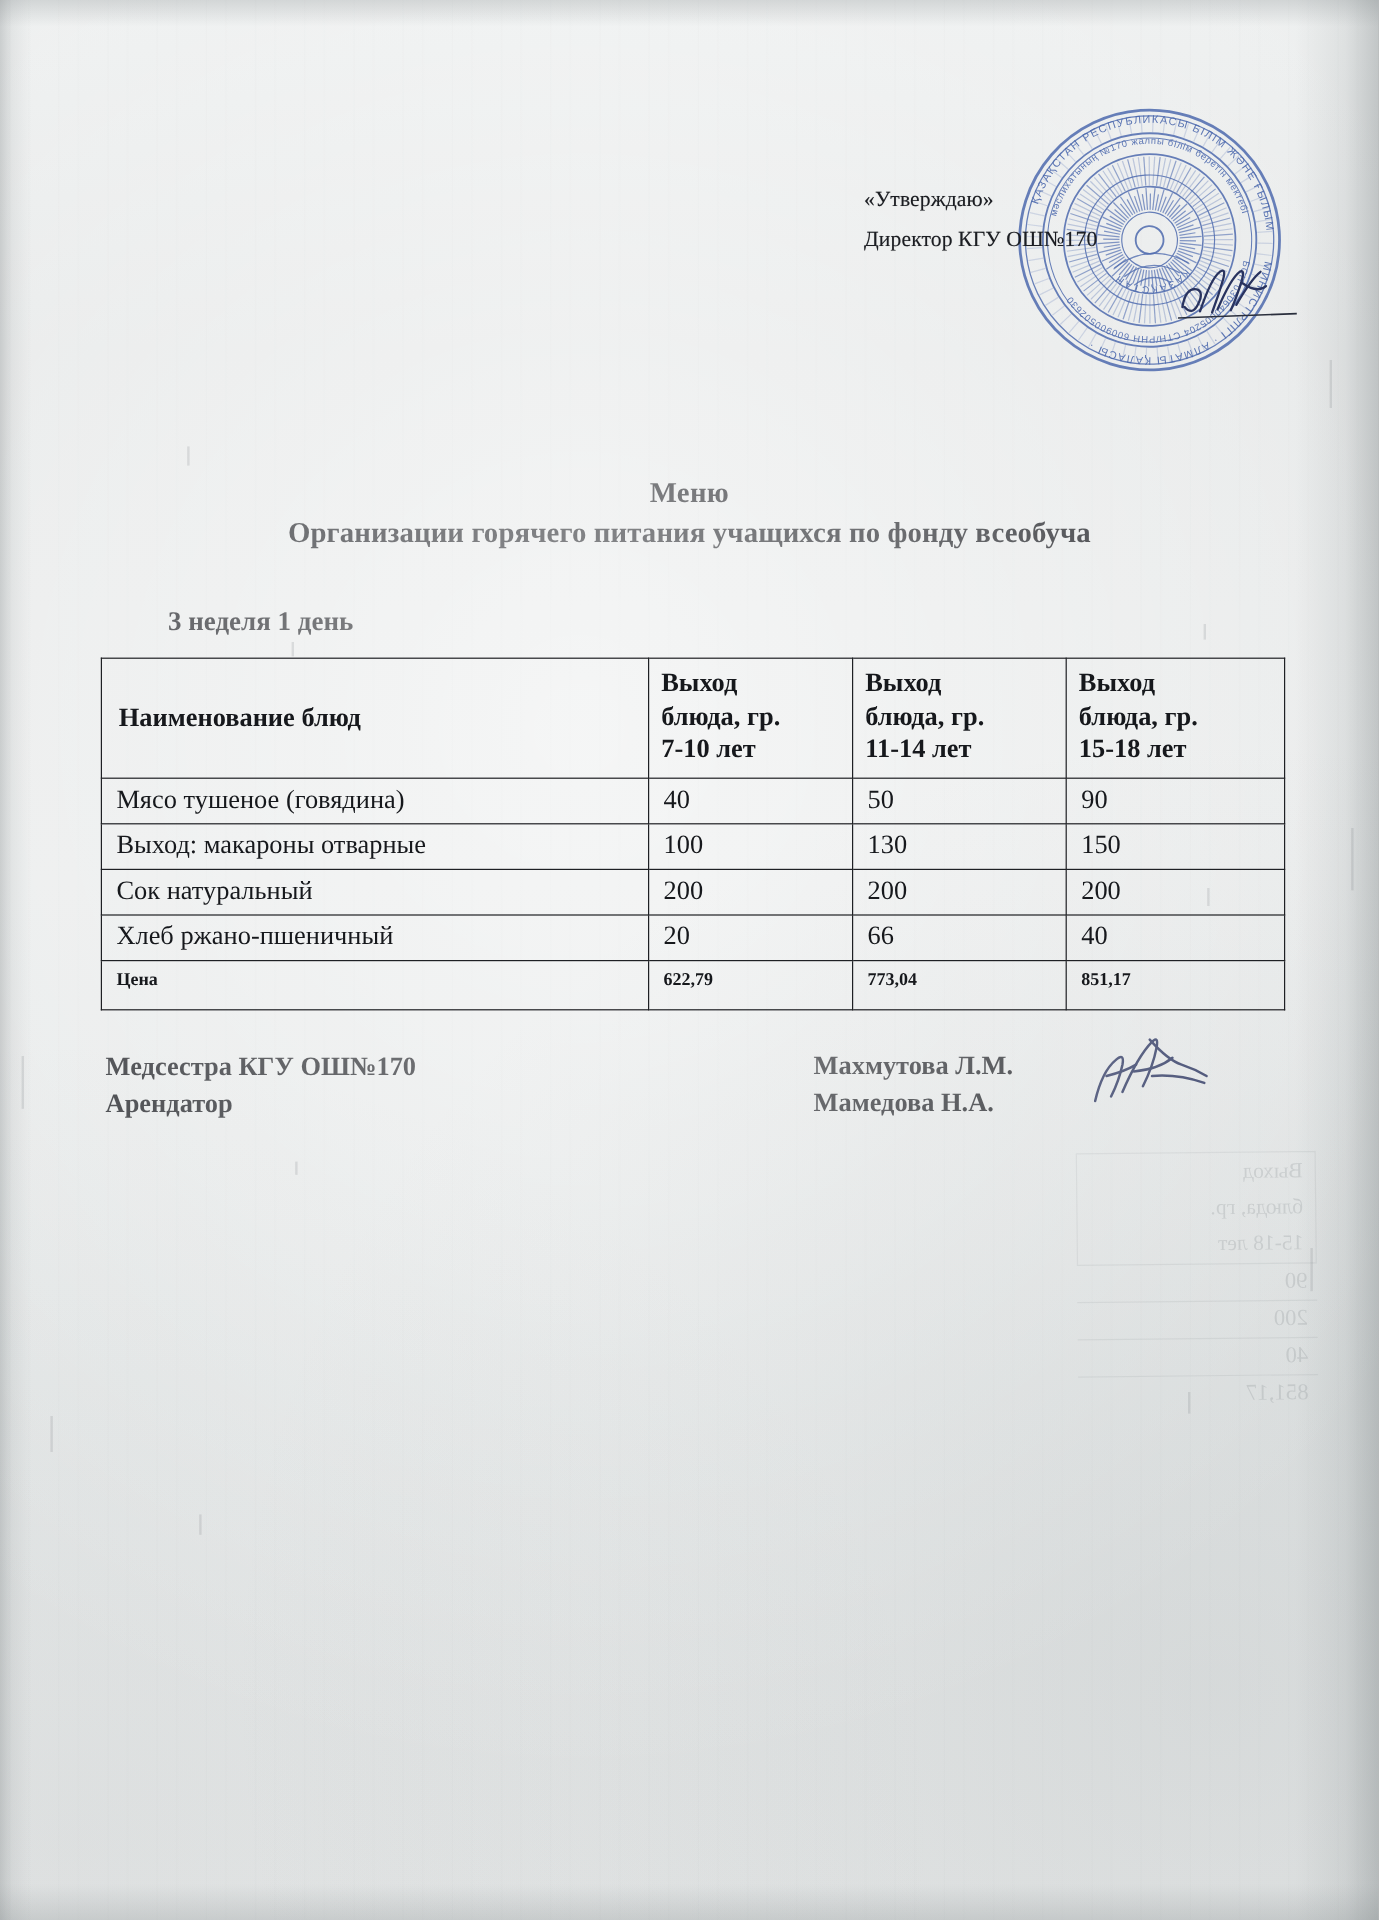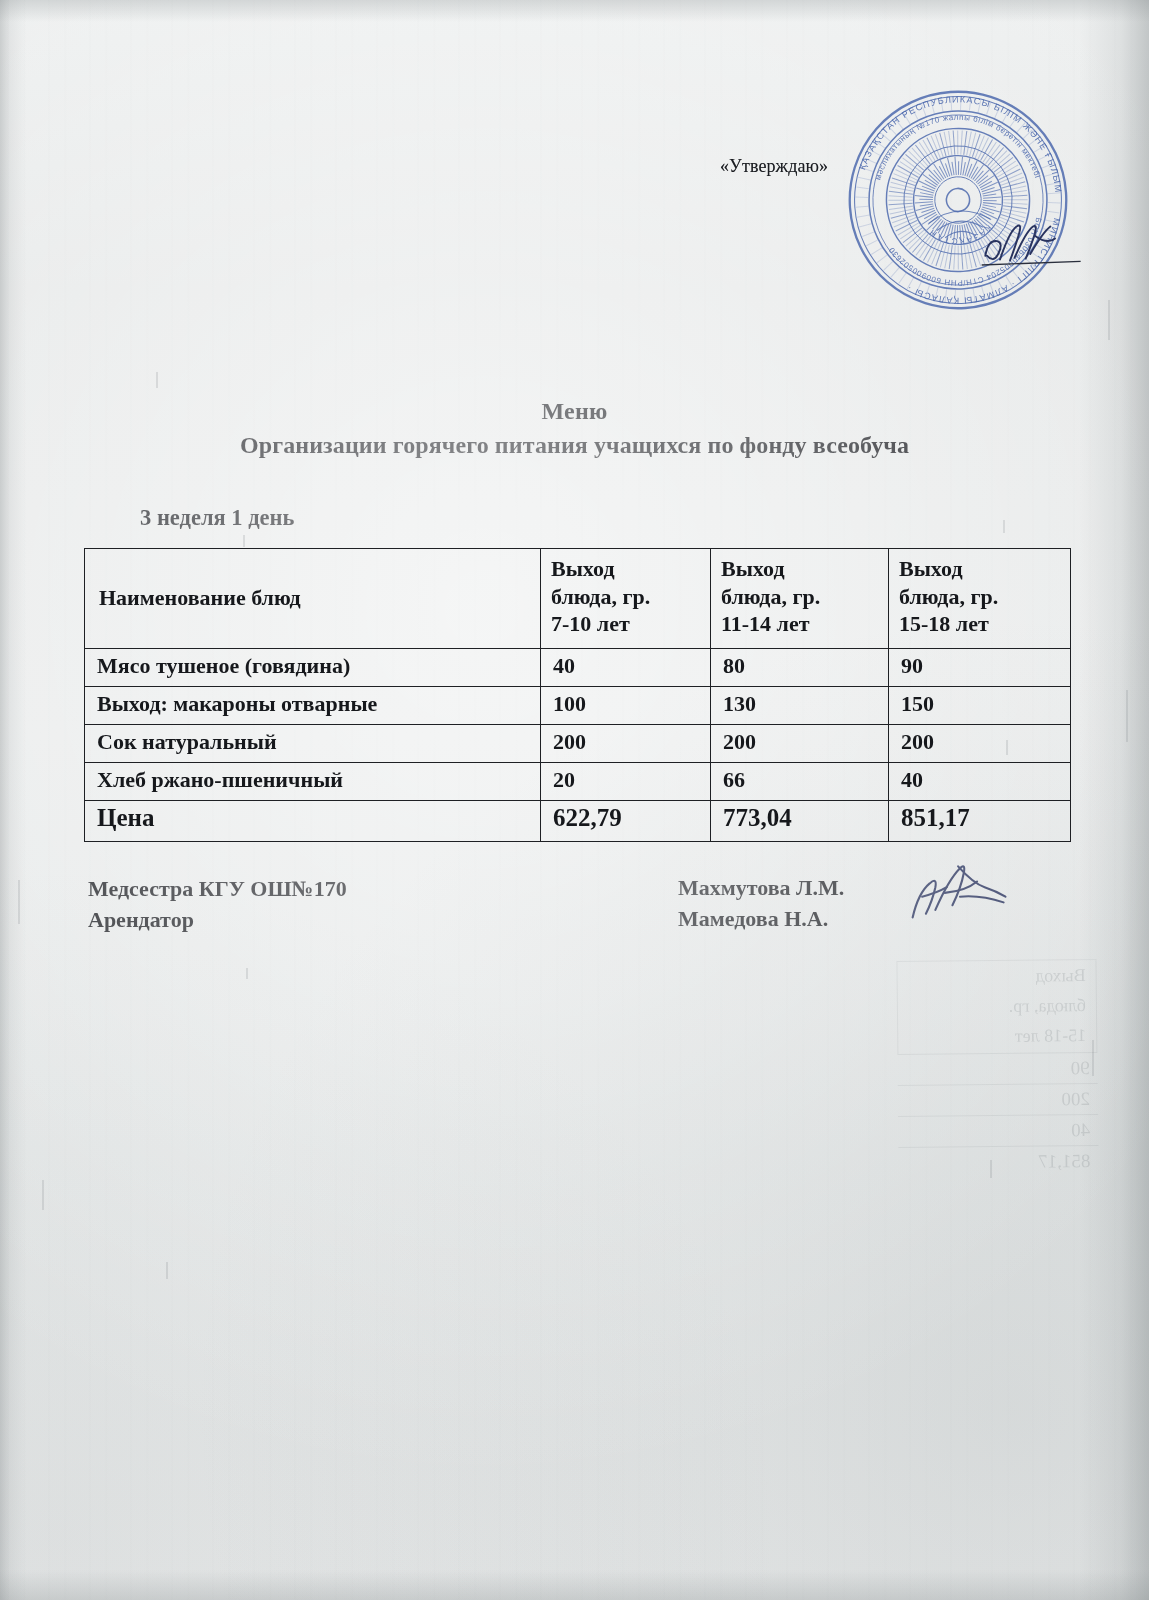--- a/index.html
+++ b/index.html
@@ -166,25 +166,25 @@
   }
   .th-name {
     vertical-align: middle !important;
     padding-left: 14px !important;
     font-size: 22.5px;
   }
   .menu-table tbody td {
     padding: 3px 10px 4px 12px;
     height: 30px;
     line-height: 27px;
-    font-weight: bold;
+    font-weight: normal;
   }
   .menu-table tbody tr.price-row td {
     font-weight: bold;
-    font-size: 25px;
+    font-size: 15px;
     height: 33px;
     padding-top: 3px;
   }
   .col-name  { width: 456px; }
   .col-a     { width: 170px; }
   .col-b     { width: 178px; }
   .col-c     { width: 182px; }
 
   
   .footer-left {
@@ -546,20 +546,21 @@
       <path d="M 24 56 q 10 -30 18 -36 q 6 -4 3 7 q -4 14 -10 30"></path>
       <path d="M 40 54 q 12 -28 20 -34 q 5 -3 2 8 q -5 16 -10 27"></path>
       <path d="M 57 50 q 14 -24 22 -30"></path>
       <path d="M 62 30 q 14 10 22 3"></path>
     </g>
     <path d="M 4 62 L 112 58" stroke="#2a2f3d" stroke-width="1.5" fill="none"></path>
   </svg>
 
   <div class="approval">
     <div>«Утверждаю»</div>
+    <div>Директор КГУ ОШ№170</div>
   </div>
 
   <div class="title-main">Меню</div>
   <div class="title-sub">Организации горячего питания учащихся по фонду всеобуча</div>
   <div class="week-day">3 неделя 1 день</div>
 
   <table class="menu-table">
     <colgroup>
       <col class="col-name">
         <col class="col-a">
@@ -583,21 +584,21 @@
           <div>Выход</div>
           <div>блюда, гр.</div>
           <div>15-18 лет</div>
         </th>
       </tr>
     </thead>
     <tbody>
       <tr>
         <td>Мясо тушеное (говядина)</td>
         <td>40</td>
-        <td>80</td>
+        <td>50</td>
         <td>90</td>
       </tr>
       <tr>
         <td>Выход: макароны отварные</td>
         <td>100</td>
         <td>130</td>
         <td>150</td>
       </tr>
       <tr>
         <td>Сок натуральный</td>

